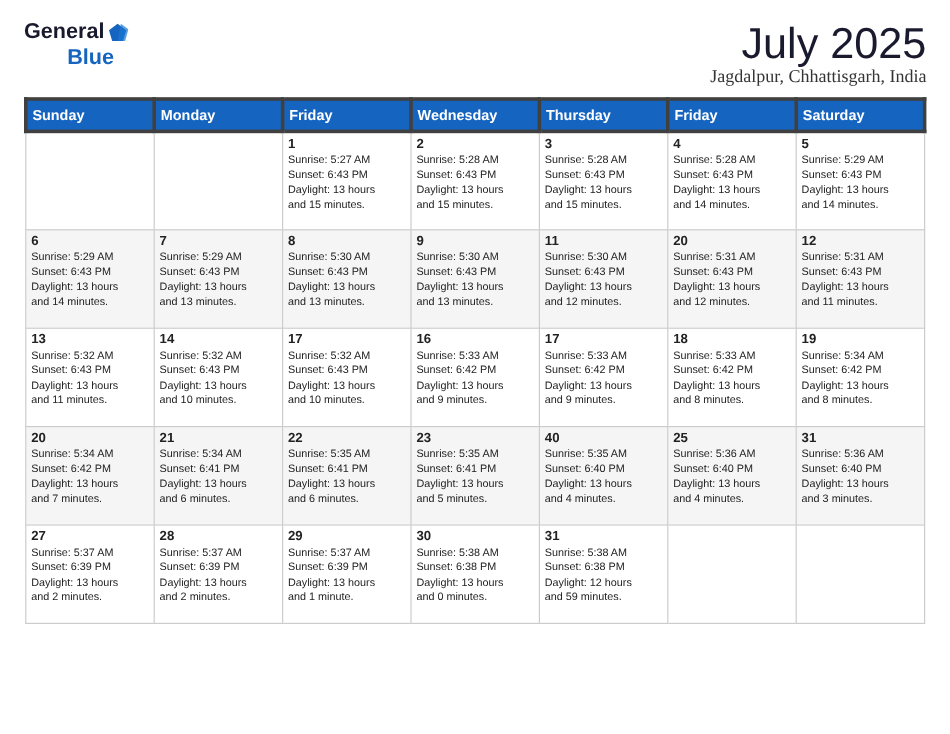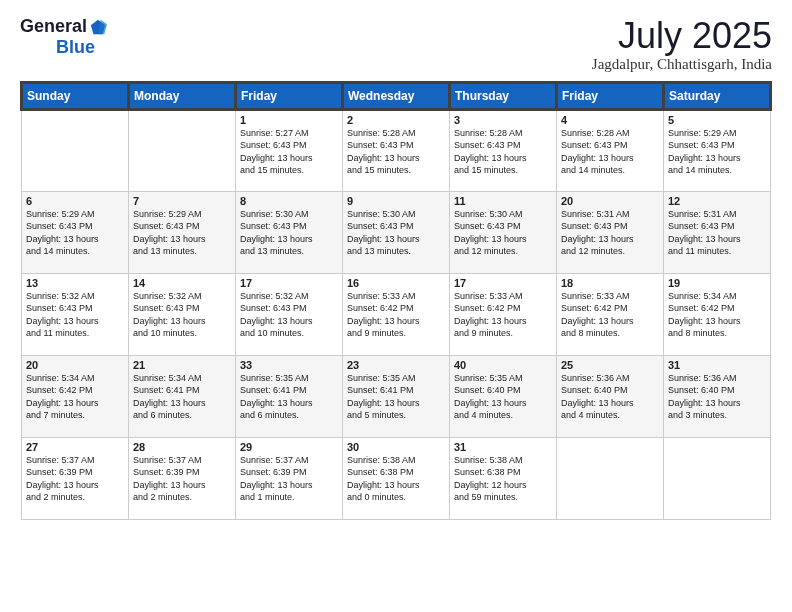--- a/index.html
+++ b/index.html
@@ -287,21 +287,21 @@
 and 7 minutes.</div>
           </td>
           <td>
             <span class="day-num">21</span>
             <div class="day-info" style="white-space: pre-line;">Sunrise: 5:34 AM
 Sunset: 6:41 PM
 Daylight: 13 hours
 and 6 minutes.</div>
           </td>
           <td>
-            <span class="day-num">33</span>
+            <span class="day-num">22</span>
             <div class="day-info" style="white-space: pre-line;">Sunrise: 5:35 AM
 Sunset: 6:41 PM
 Daylight: 13 hours
 and 6 minutes.</div>
           </td>
           <td>
             <span class="day-num">23</span>
             <div class="day-info" style="white-space: pre-line;">Sunrise: 5:35 AM
 Sunset: 6:41 PM
 Daylight: 13 hours

